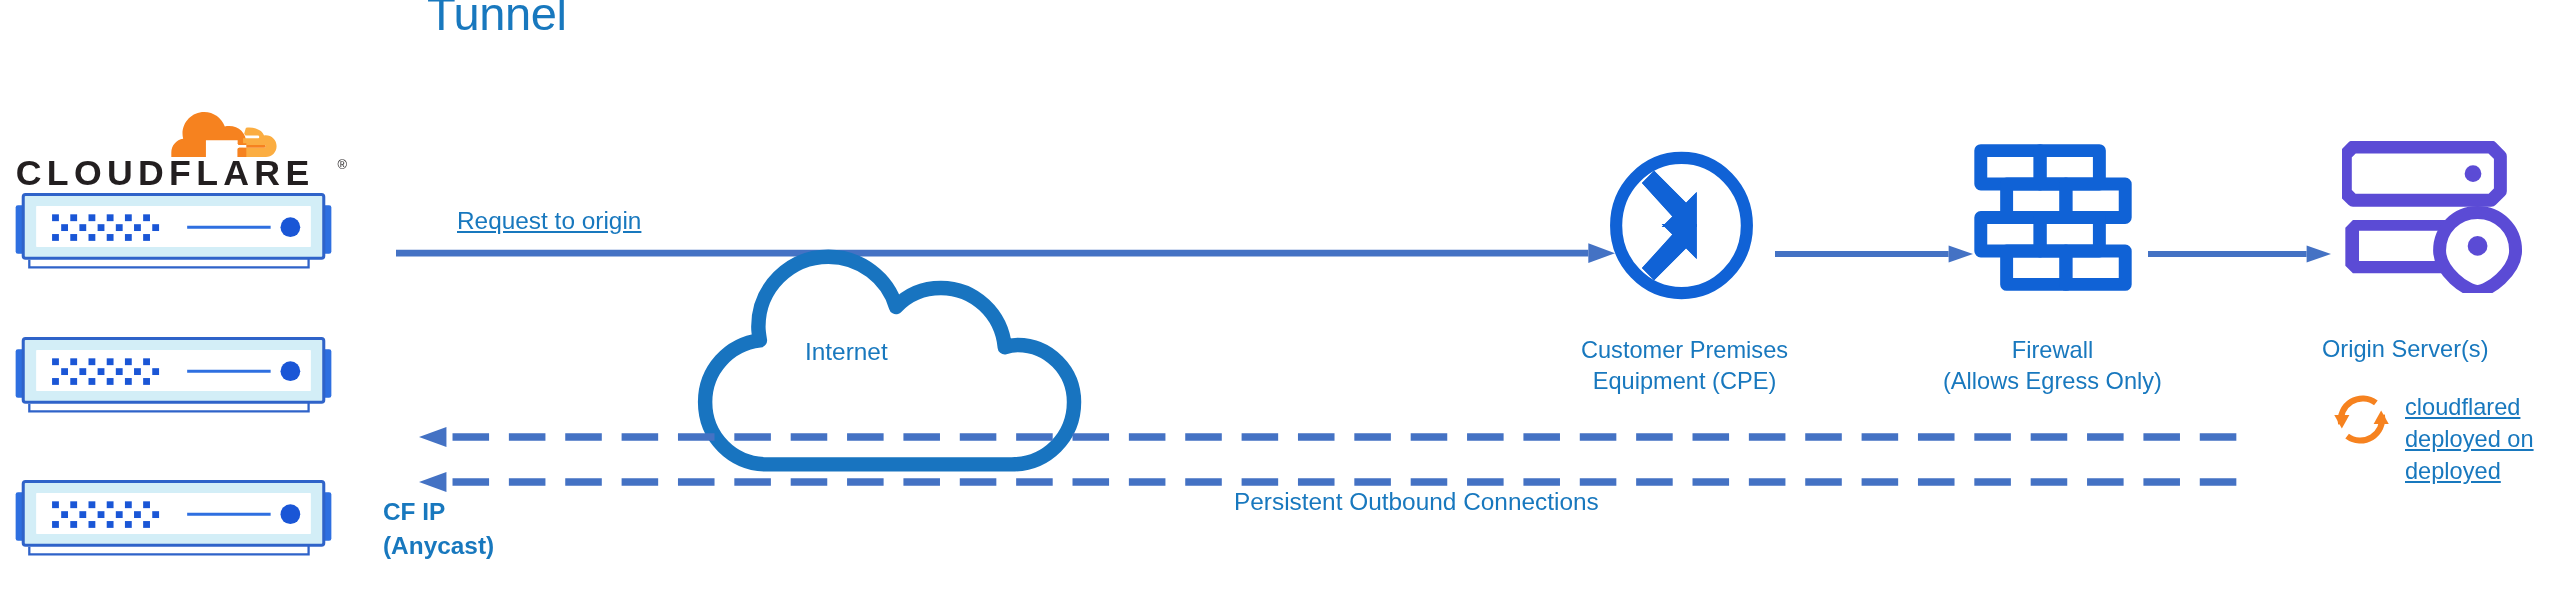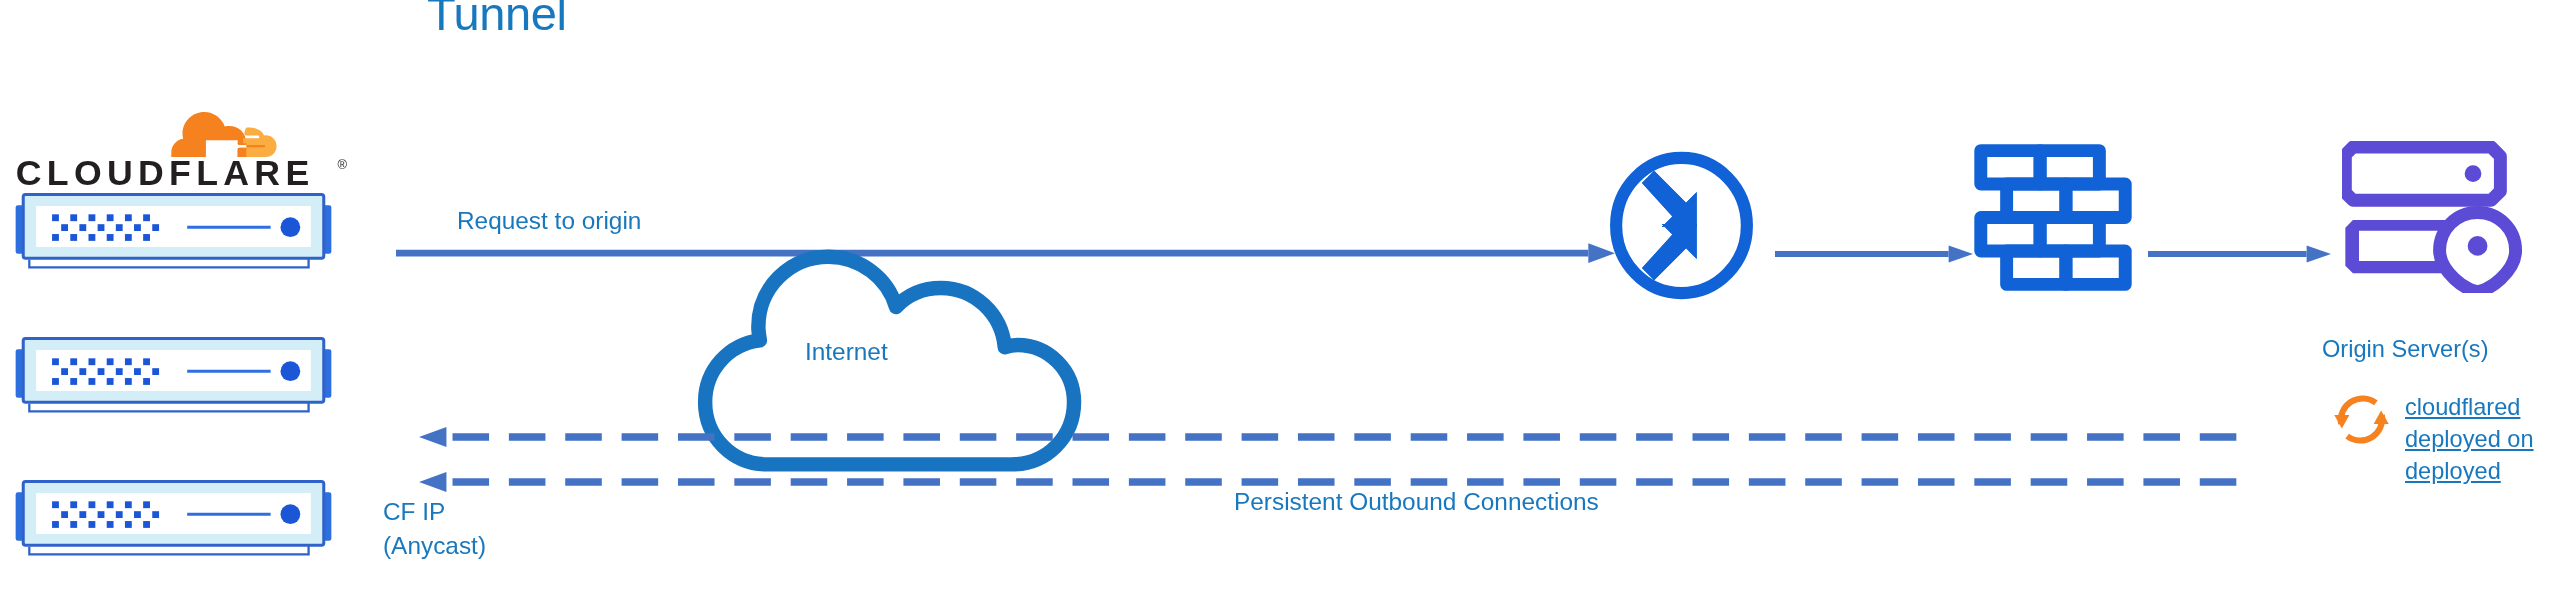--- a/index.html
+++ b/index.html
@@ -173,21 +173,21 @@
         <rect x="108" y="62" width="9" height="9"></rect>
           <rect x="132" y="62" width="9" height="9"></rect>
         <rect x="156" y="62" width="9" height="9"></rect>
           <rect x="180" y="62" width="9" height="9"></rect>
       </g>
       <line x1="238" y1="53" x2="348" y2="53" stroke="#2E6FE0" stroke-width="4"></line>
       <circle cx="374" cy="53" r="13" fill="#1A56D6"></circle>
     </svg>
   </div>
 
-  <div class="abs label" style="left:457px; top:206px; font-size:24.4px;">Request to origin</div>
+  <div class="abs label" style="left:457px; top:206px; font-size:24.4px;text-decoration:underline;">Request to origin</div>
 
   <div class="abs" style="left:396px; top:241px;">
     <svg class="arrow-svg" width="1219" height="24.4" viewBox="0 0 1600 32" xmlns="http://www.w3.org/2000/svg">
       <line x1="0" y1="16" x2="1565" y2="16" stroke="#4472C4" stroke-width="9"></line>
       <path d="M1565 3 L1600 16 L1565 29 Z" fill="#4472C4"></path>
     </svg>
   </div>
 
   <div class="abs" style="left:697px; top:221px;">
     <svg width="465" height="251" viewBox="0 0 610 330" xmlns="http://www.w3.org/2000/svg">
@@ -214,21 +214,21 @@
     </svg>
   </div>
 
   <div class="abs" style="left:419px; top:472px;">
     <svg class="arrow-svg" width="1828" height="20" viewBox="0 0 2400 26" xmlns="http://www.w3.org/2000/svg">
       <path d="M36 0 L0 13 L36 26 Z" fill="#4472C4"></path>
       <line x1="44" y1="13" x2="2400" y2="13" stroke="#4472C4" stroke-width="10" stroke-dasharray="48 26"></line>
     </svg>
   </div>
 
-  <div class="abs label" style="left:383px; top:495px; font-size:24.4px; line-height:34px;">
+  <div class="abs label" style="left:383px; top:495px; font-size:24.4px; line-height:34px;font-weight:bold;">
     <div>CF IP</div>
     <div>(Anycast)</div>
   </div>
 
   <div class="abs label" style="left:1190px; top:487px; font-size:24.4px;margin-left:44px;">Persistent Outbound Connections</div>
 
   <div class="abs icon-box" style="left:1607px; top:151px;">
     <svg width="149" height="149" viewBox="0 0 196 196" xmlns="http://www.w3.org/2000/svg">
       <ellipse cx="98" cy="98" rx="86" ry="89" fill="none" stroke="#1062D6" stroke-width="16"></ellipse>
       <g fill="#1062D6">
@@ -237,20 +237,22 @@
 
         <path d="M150 42 L134 26 L92 68 L78 54 L78 100 L124 100 L110 86 Z" transform="translate(196,0) scale(-1,1)"></path>
 
         <path d="M46 154 L62 170 L104 128 L118 142 L118 96 L72 96 L86 110 Z"></path>
 
         <path d="M150 154 L134 170 L92 128 L78 142 L78 96 L124 96 L110 110 Z" transform="translate(196,0) scale(-1,1)"></path>
       </g>
     </svg>
   </div>
   <div class="abs label center" style="left:1540px; top:335px; width:289px; font-size:23.6px; line-height:30.5px;">
+    <div>Customer Premises</div>
+    <div>Equipment (CPE)</div>
   </div>
 
   <div class="abs" style="left:1775px; top:244px;">
     <svg class="arrow-svg" width="198" height="20" viewBox="0 0 260 26" xmlns="http://www.w3.org/2000/svg">
       <line x1="0" y1="13" x2="228" y2="13" stroke="#4472C4" stroke-width="8"></line>
       <path d="M228 2 L260 13 L228 24 Z" fill="#4472C4"></path>
     </svg>
   </div>
 
   <div class="abs icon-box" style="left:1973px; top:143px;">
@@ -263,20 +265,24 @@
         <rect x="44" y="54" width="78" height="44"></rect>
         <rect x="122" y="54" width="78" height="44"></rect>
 
         <rect x="10" y="98" width="78" height="44"></rect>
         <rect x="88" y="98" width="78" height="44"></rect>
 
         <rect x="44" y="142" width="78" height="44"></rect>
         <rect x="122" y="142" width="78" height="44"></rect>
       </g>
     </svg>
+  </div>
+  <div class="abs label center" style="left:1881px; top:335px; width:343px; font-size:23.6px; line-height:30.5px;">
+    <div>Firewall</div>
+    <div>(Allows Egress Only)</div>
   </div>
 
   <div class="abs" style="left:2148px; top:244px;">
     <svg class="arrow-svg" width="183" height="20" viewBox="0 0 240 26" xmlns="http://www.w3.org/2000/svg">
       <line x1="0" y1="13" x2="208" y2="13" stroke="#4472C4" stroke-width="8"></line>
       <path d="M208 2 L240 13 L208 24 Z" fill="#4472C4"></path>
     </svg>
   </div>
 
   <div class="abs icon-box" style="left:2342px; top:141px;">

